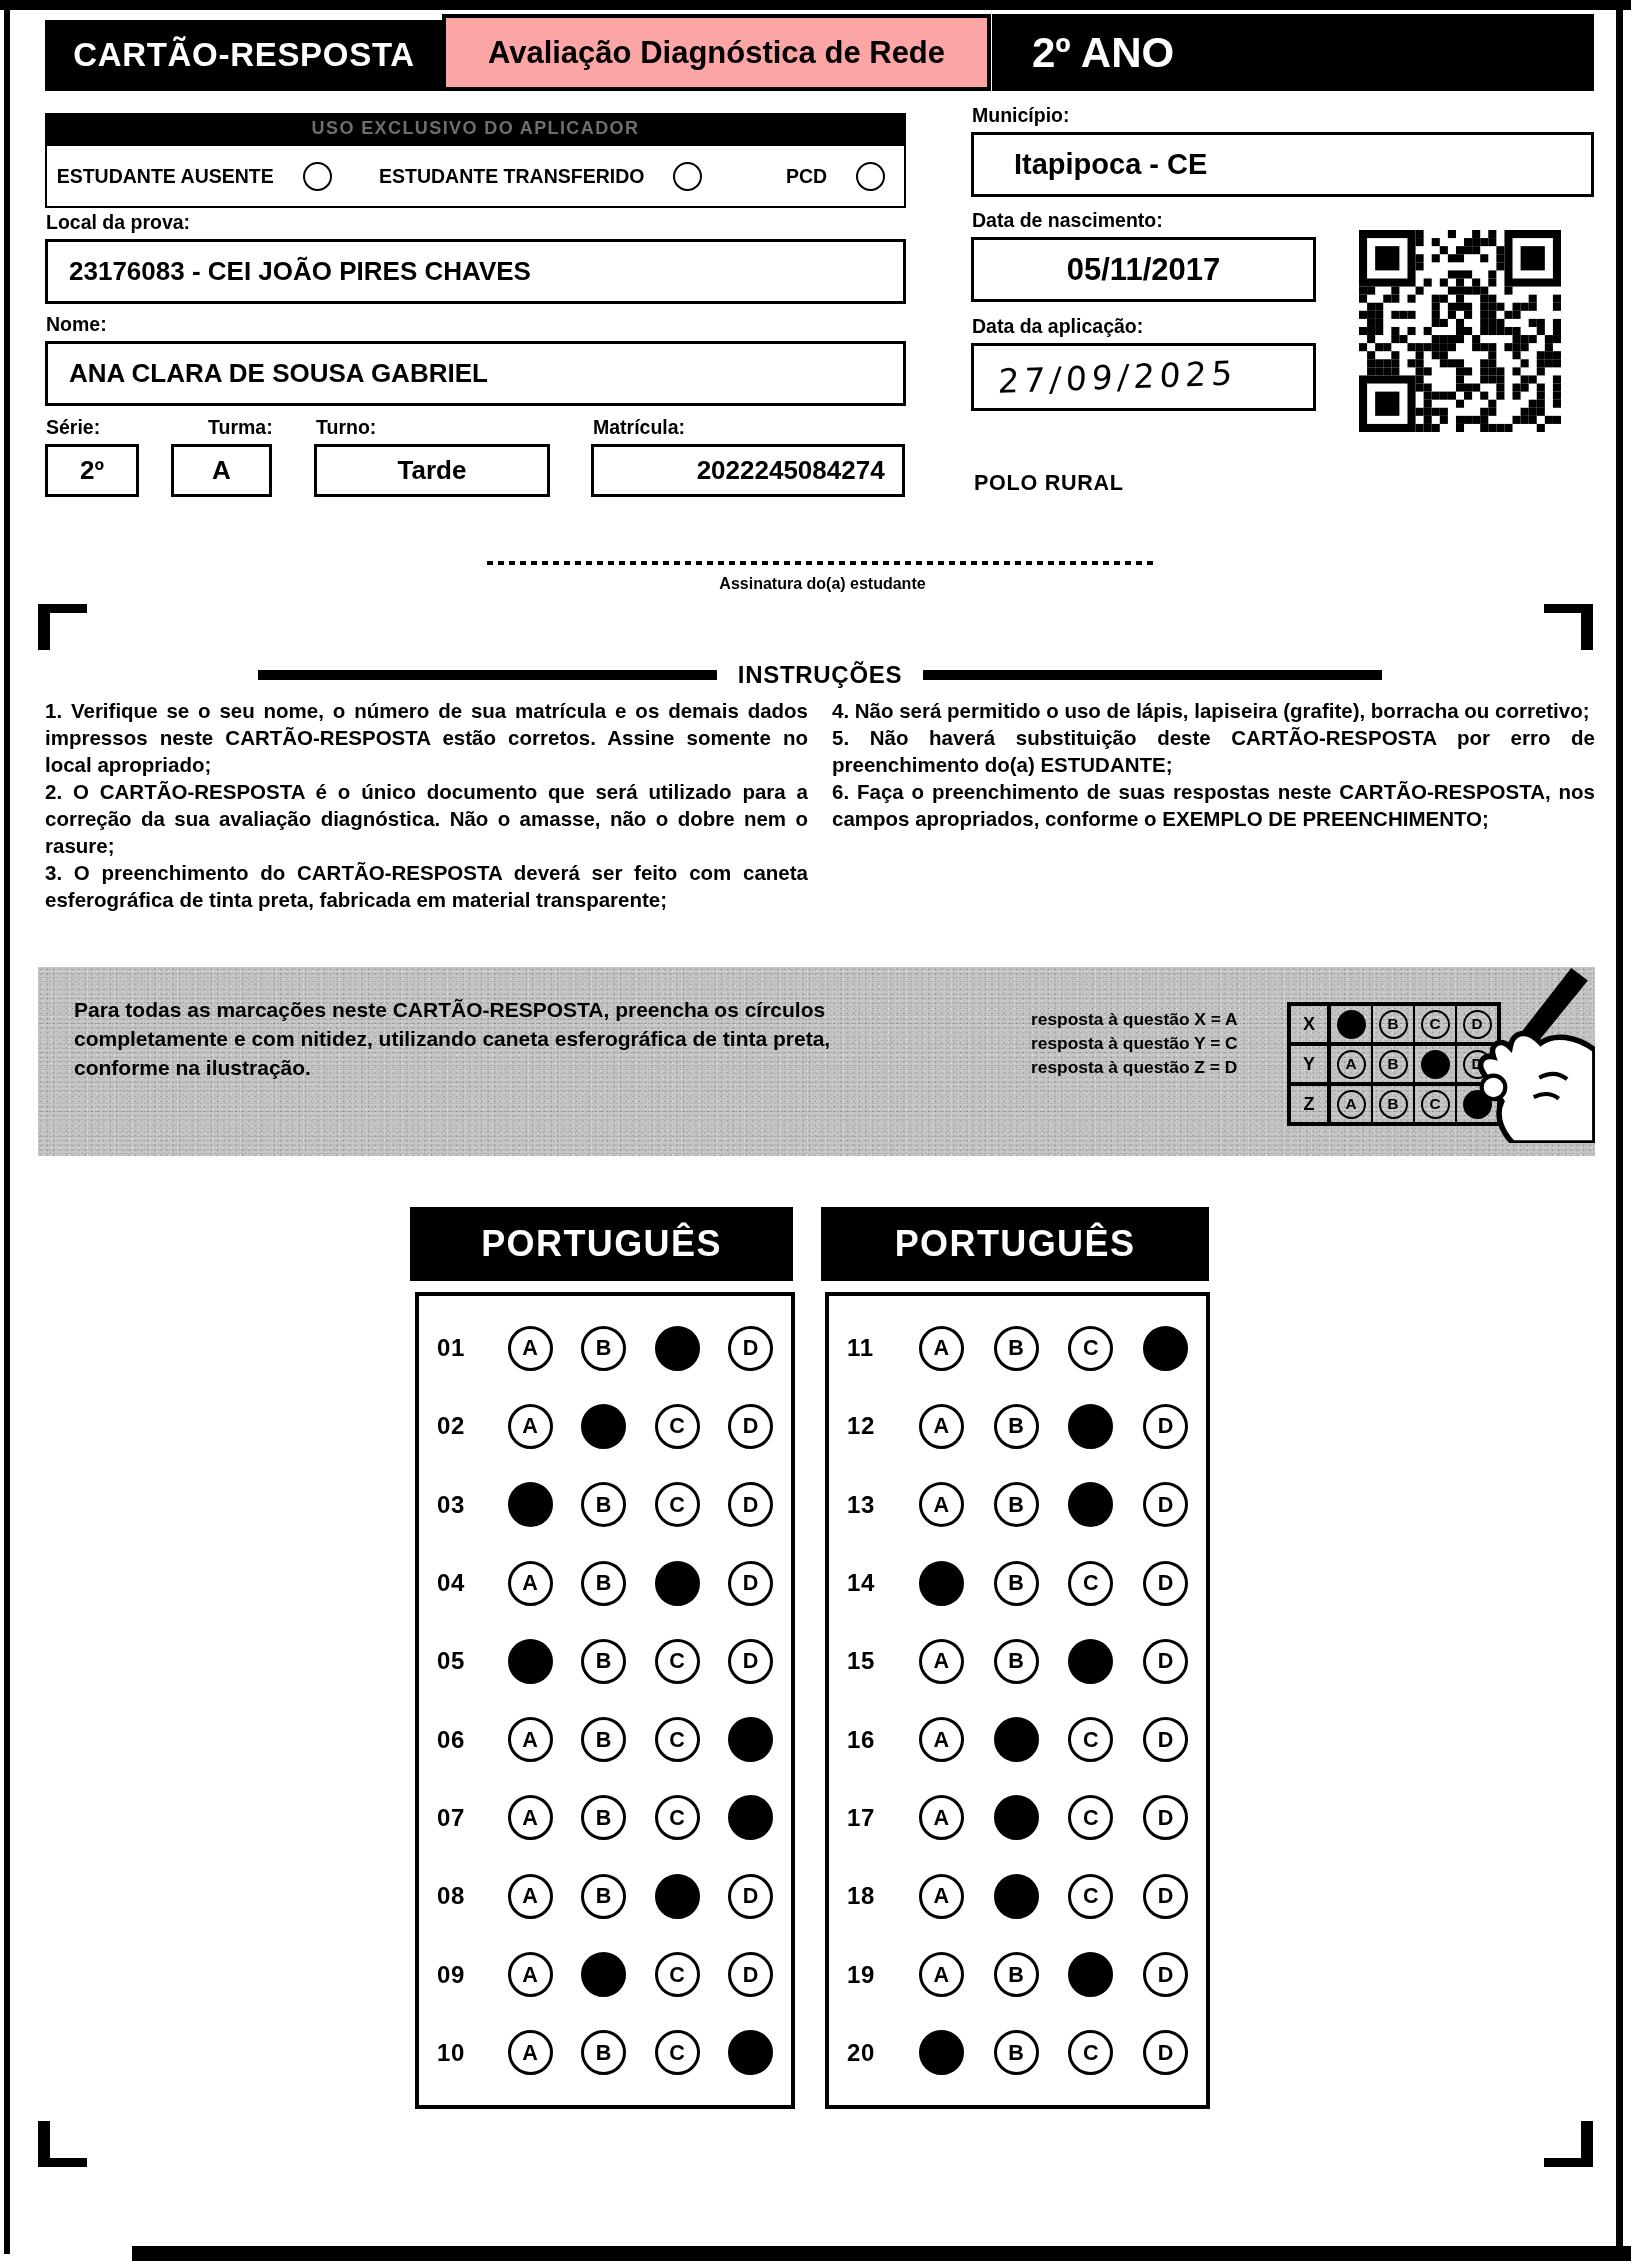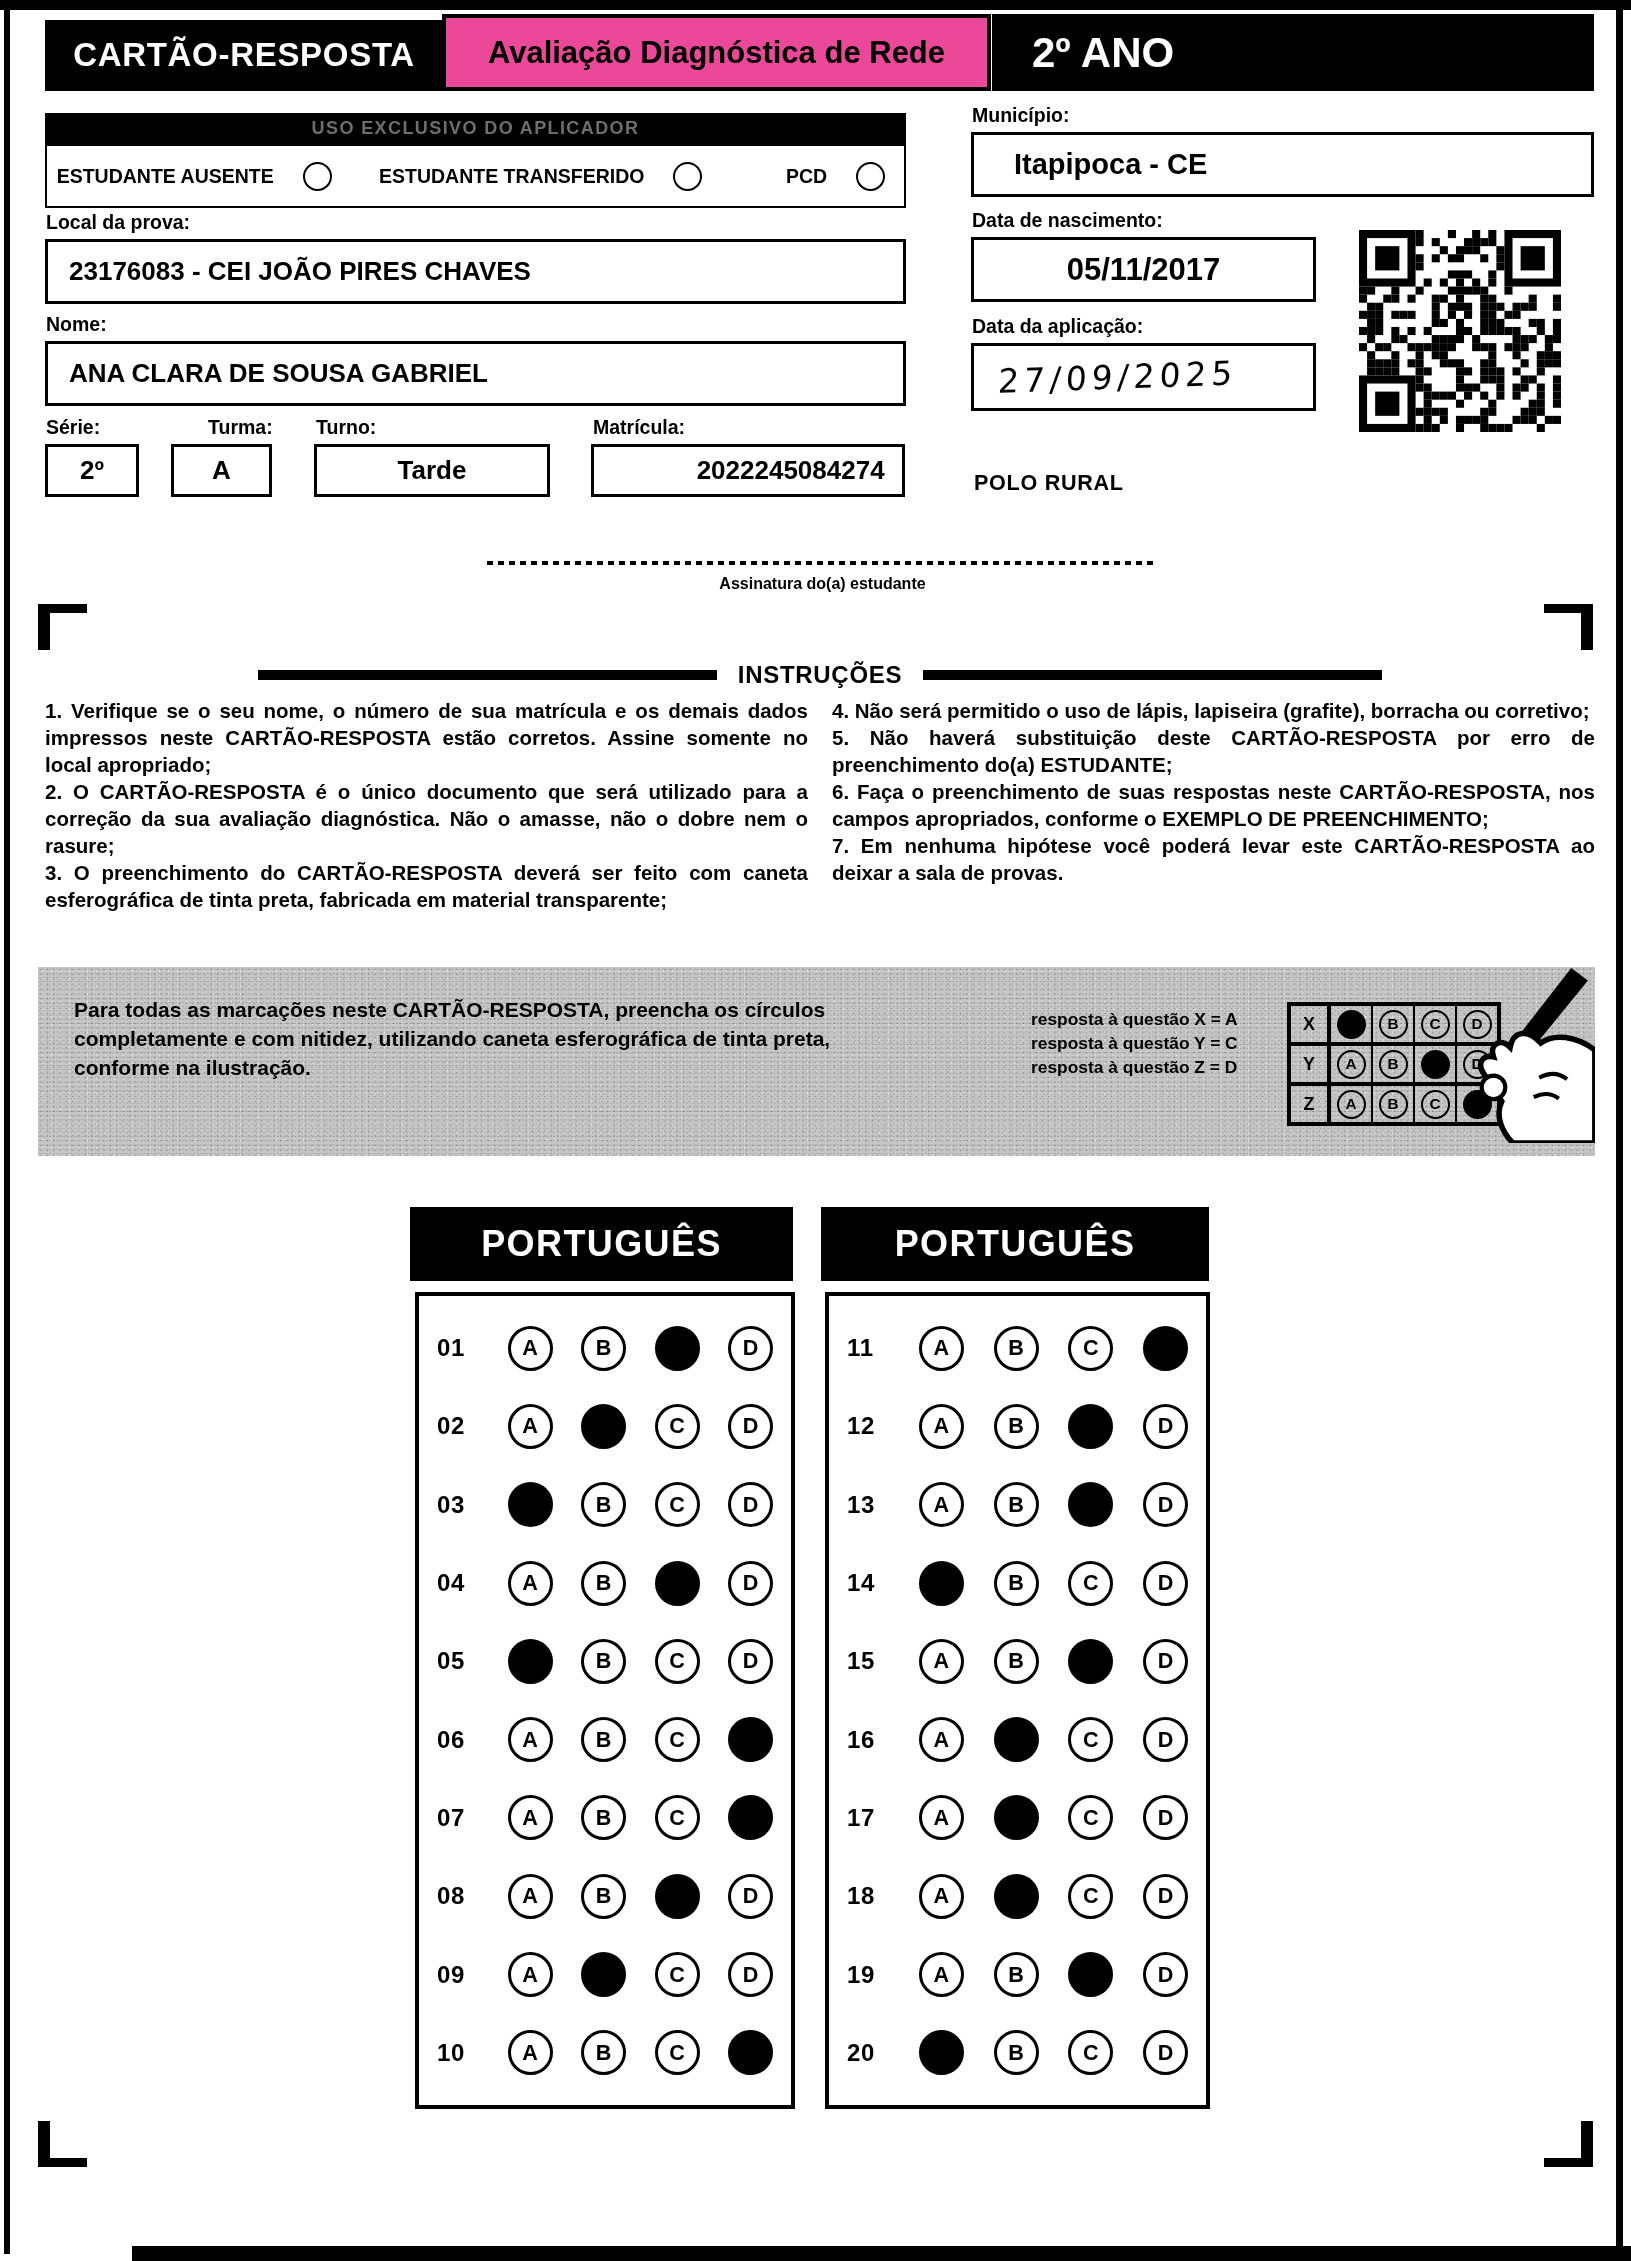--- a/index.html
+++ b/index.html
@@ -9,21 +9,21 @@
 
   
   .frame-top{left:0;top:0;width:1631px;height:9.7px;background:#000;}
   .frame-left{left:4.2px;top:9.7px;width:5.6px;height:2244px;background:#000;}
   .frame-right{left:1616px;top:9.7px;width:7px;height:2251px;background:#000;}
   .frame-bottom{left:132px;top:2246px;width:1499px;height:15.3px;background:#000;}
 
   
   .hdr-card{left:45px;top:19.5px;width:398px;height:71px;background:#000;color:#fff;
     font-size:33px;font-weight:bold;display:flex;align-items:center;justify-content:center;letter-spacing:0.7px;}
-  .hdr-exam{left:442px;top:14px;width:549px;height:77px;background:#ec4899;border:4.2px solid #000;
+  .hdr-exam{left:442px;top:14px;width:549px;height:77px;background:#fca5a5;border:4.2px solid #000;
     box-sizing:border-box;font-size:31px;font-weight:bold;display:flex;align-items:center;justify-content:center;}
   .hdr-grade{left:992px;top:14px;width:602px;height:77px;background:#000;color:#fff;font-size:42px;
     font-weight:bold;display:flex;align-items:center;padding-left:40px;box-sizing:border-box;}
 
   
   .app-bar{left:45px;top:113px;width:861px;height:31px;background:#000;color:#6e6e6e;font-size:18px;
     font-weight:bold;display:flex;align-items:center;justify-content:center;letter-spacing:1.4px;}
   .app-box{left:45px;top:144px;width:861px;height:64px;border:2.8px solid #000;box-sizing:border-box;background:#fff;}
   .app-opt{position:absolute;top:0;height:100%;display:flex;align-items:center;gap:29px;font-size:19.5px;font-weight:bold;}
   .opt-0{left:9.7px;} .opt-1{left:332px;} .opt-2{left:739px;}
@@ -433,21 +433,20 @@
   <div class="abs ins-cols">
     <div class="ins-col">
       <p>1. Verifique se o seu nome, o número de sua matrícula e os demais dados impressos neste CARTÃO-RESPOSTA estão corretos. Assine somente no local apropriado;</p>
       <p>2. O CARTÃO-RESPOSTA é o único documento que será utilizado para a correção da sua avaliação diagnóstica. Não o amasse, não o dobre nem o rasure;</p>
       <p>3. O preenchimento do CARTÃO-RESPOSTA deverá ser feito com caneta esferográfica de tinta preta, fabricada em material transparente;</p>
     </div>
     <div class="ins-col">
       <p>4. Não será permitido o uso de lápis, lapiseira (grafite), borracha ou corretivo;</p>
       <p>5. Não haverá substituição deste CARTÃO-RESPOSTA por erro de preenchimento do(a) ESTUDANTE;</p>
       <p>6. Faça o preenchimento de suas respostas neste CARTÃO-RESPOSTA, nos campos apropriados, conforme o EXEMPLO DE PREENCHIMENTO;</p>
-      <p>7. Em nenhuma hipótese você poderá levar este CARTÃO-RESPOSTA ao deixar a sala de provas.</p>
     </div>
   </div>
 
   <div class="abs gray-band">
     <div class="band-note">Para todas as marcações neste CARTÃO-RESPOSTA, preencha os círculos completamente e com nitidez, utilizando caneta esferográfica de tinta preta, conforme na ilustração.</div>
     <div class="band-legend">
         <div class="band-legend-line">resposta à questão X = A</div>
         <div class="band-legend-line">resposta à questão Y = C</div>
         <div class="band-legend-line">resposta à questão Z = D</div>
       </div>

